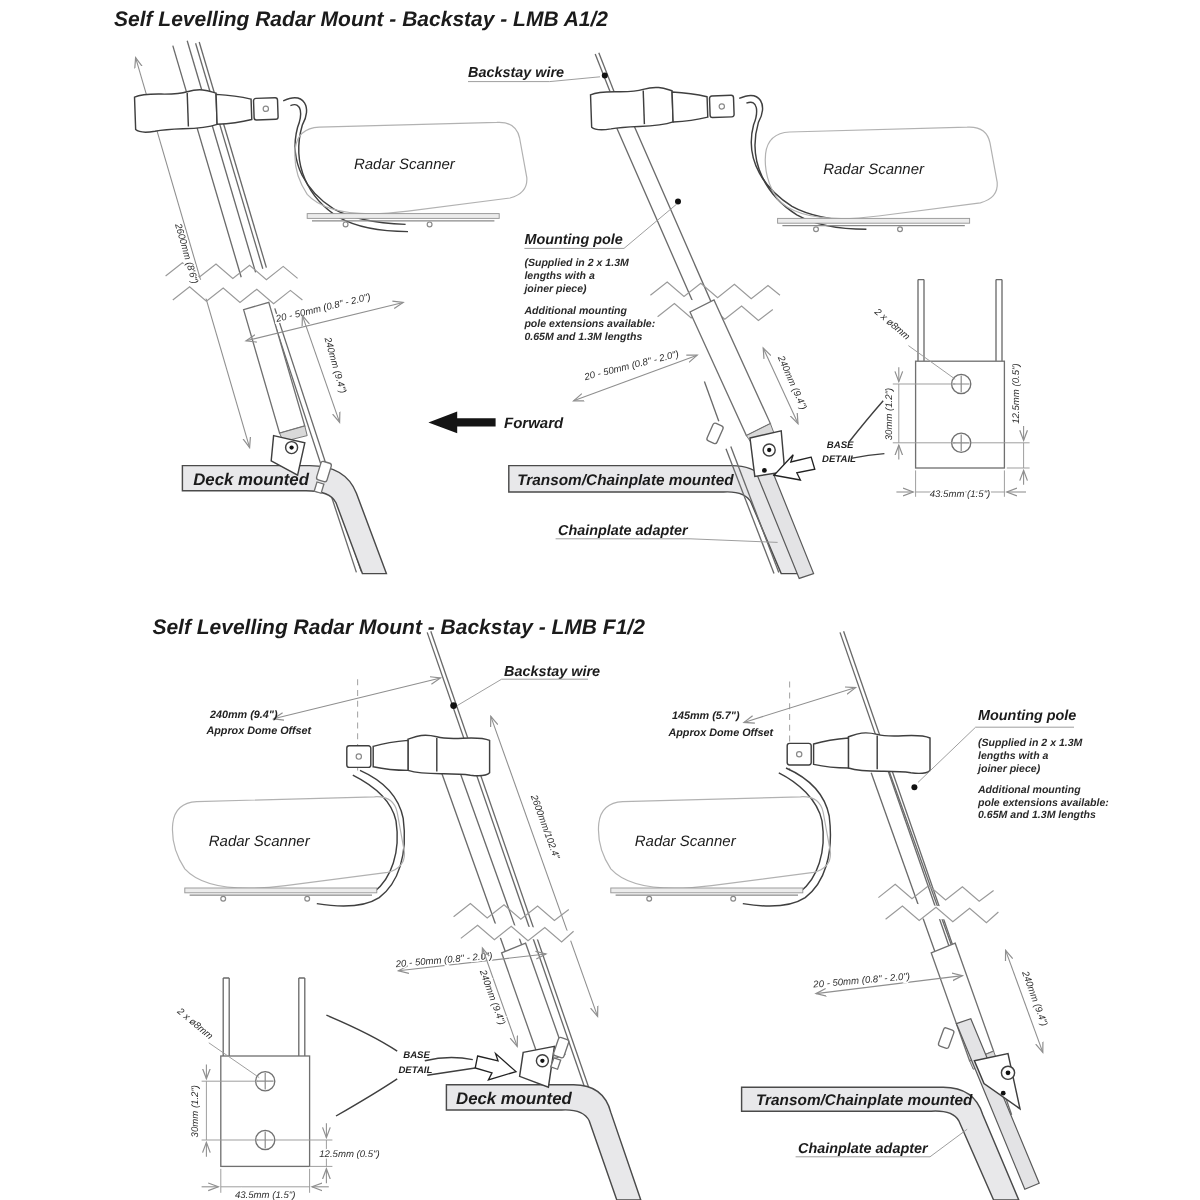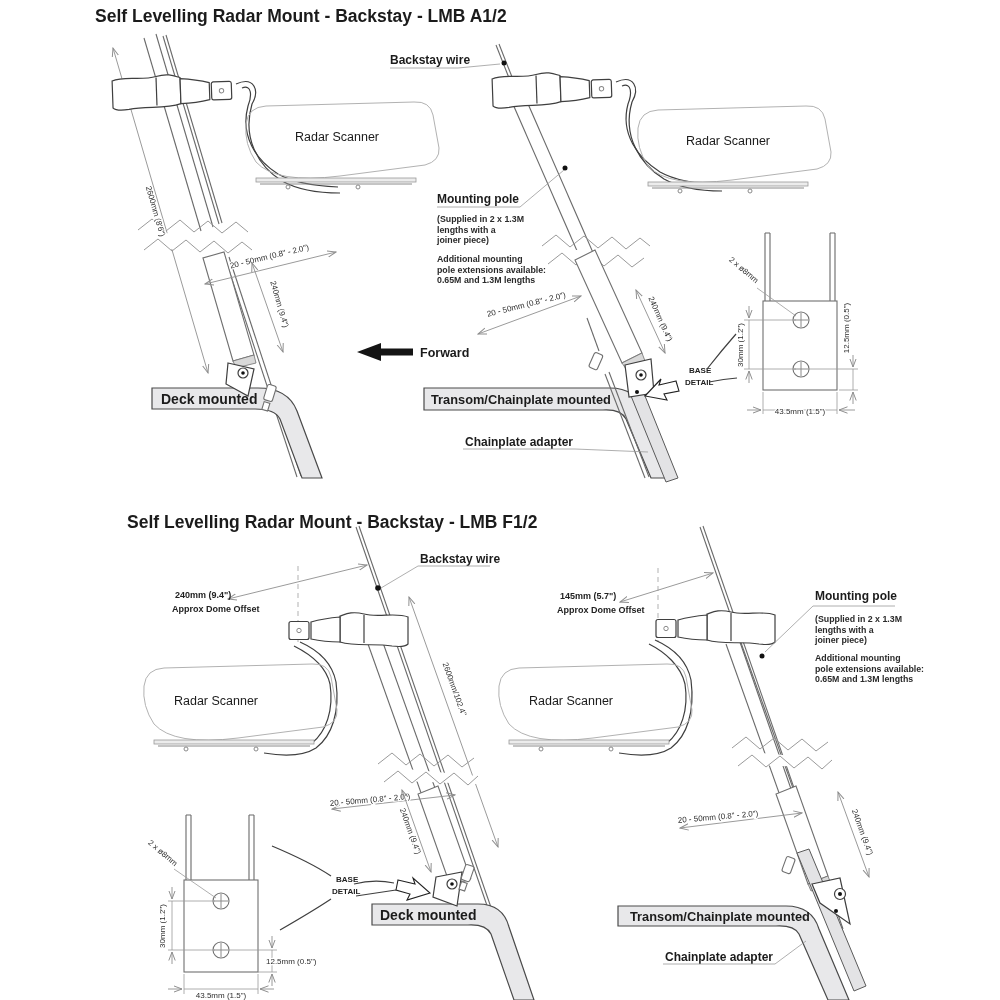--- a/index.html
+++ b/index.html
@@ -1,16 +1,16 @@
 <!DOCTYPE html>
 <html><head>
 <meta charset="utf-8">
 <style>
   html,body{margin:0;padding:0;background:#fff;}
-  #stage{position:relative;width:1000px;height:1000px;background:#fff;overflow:hidden;}
+  #stage{position:relative;width:1000px;height:1000px;background:#fff;overflow:hidden;font-style:italic;}
   svg{font-family:"Liberation Sans",sans-serif;}
   .art{fill:none;stroke:#6a6a6a;stroke-width:1.1;}
   .artm{fill:none;stroke:#8a8a8a;stroke-width:1;}
   .artl{fill:none;stroke:#b2b2b2;stroke-width:1;}
   .artd{fill:none;stroke:#3f3f3f;stroke-width:1.2;}
   .white{fill:#fff;stroke:#707070;stroke-width:1.1;}
   .whited{fill:#fff;stroke:#3f3f3f;stroke-width:1.2;}
   .cap{fill:#d9d9d9;stroke:#707070;stroke-width:0.8;}
   .grayfill{fill:#e8e8ea;stroke:#4a4a4a;stroke-width:1.2;}
   .strip{fill:#e3e3e5;stroke:#5a5a5a;stroke-width:1;}

